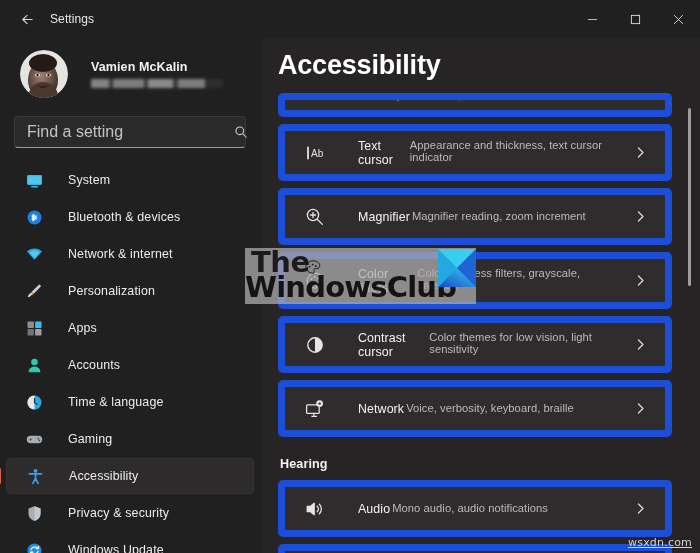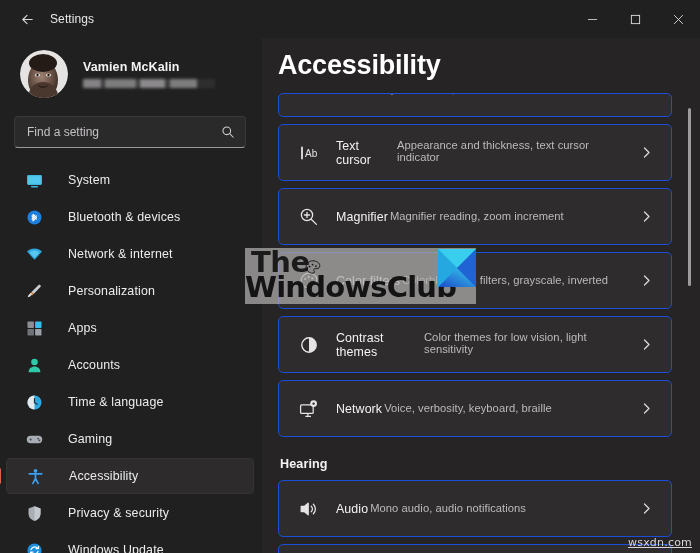--- a/index.html
+++ b/index.html
@@ -67,21 +67,21 @@
     flex: 0 0 262px;
     background: #202020;
     padding: 0 0 0 0;
     overflow: hidden;
     position: relative;
   }
   .profile {
     display: flex;
     align-items: center;
     padding: 12px 0 12px 20px;
-    gap: 15px;
+    gap: 23px;
   }
   .avatar {
     width: 48px; height: 48px;
     border-radius: 50%;
     flex: 0 0 48px;
     overflow: hidden;
     background: #5a5a5a;
     position: relative;
   }
   .avatar svg { display: block; width: 48px; height: 48px; }
@@ -116,21 +116,21 @@
     display: flex;
     align-items: center;
     padding: 0 10px 0 12px;
   }
   .searchbox input {
     flex: 1;
     background: transparent;
     border: none;
     outline: none;
     color: #dcdcdc;
-    font-size: 12px;
+    font-size: 16px;
     font-family: "Liberation Sans", sans-serif;
   }
   .searchbox input::placeholder { color: #c4c2c4; opacity: 1; }
   .search-icon { color: #d2d0d2; display: flex; }
   .search-icon svg { width: 14px; height: 14px; }
 
   .navlist { padding: 10px 8px 0 6px; }
   .navitem {
     position: relative;
     display: flex;
@@ -189,28 +189,28 @@
     position: relative;
     z-index: 3;
   }
   .scrollarea {
     position: absolute;
     left: 16px; right: 28px;
     top: 55px; bottom: 0;
   }
   .card {
     background: #2f2c2d;
-    border: 1px solid #1d4ed8;
+    border: 7px solid #1d4ed8;
     border-radius: 5px;
     height: 57px;
     margin-bottom: 7px;
     display: flex;
     align-items: center;
     padding: 0 14px 0 18px;
-    gap: 16px;
+    gap: 32px;
   }
   .card.partial {
     height: 24px;
     align-items: flex-start;
     overflow: hidden;
     margin-bottom: 7px;
   }
   .card-ico {
     width: 23px; height: 23px;
     flex: 0 0 23px;
@@ -574,21 +574,21 @@
           </div>
 
           <div class="card">
             <span class="card-ico">
               <svg viewBox="0 0 22 22">
                 <circle cx="11" cy="11" r="7.2" fill="none" stroke="currentColor" stroke-width="1.4"></circle>
                 <path d="M11 3.8a7.2 7.2 0 0 1 0 14.4z" fill="currentColor"></path>
               </svg>
             </span>
             <div class="card-txt">
-              <div class="card-title">Contrast themes</div>
+              <div class="card-title">Contrast cursor</div>
               <div class="card-sub">Color themes for low vision, light sensitivity</div>
             </div>
             <span class="chev">
               <svg viewBox="0 0 13 13" fill="none" stroke="currentColor" stroke-width="1.3">
                 <path d="M4.5 2l4.5 4.5L4.5 11" stroke-linecap="round" stroke-linejoin="round"></path>
               </svg>
             </span>
           </div>
 
           <div class="card">

